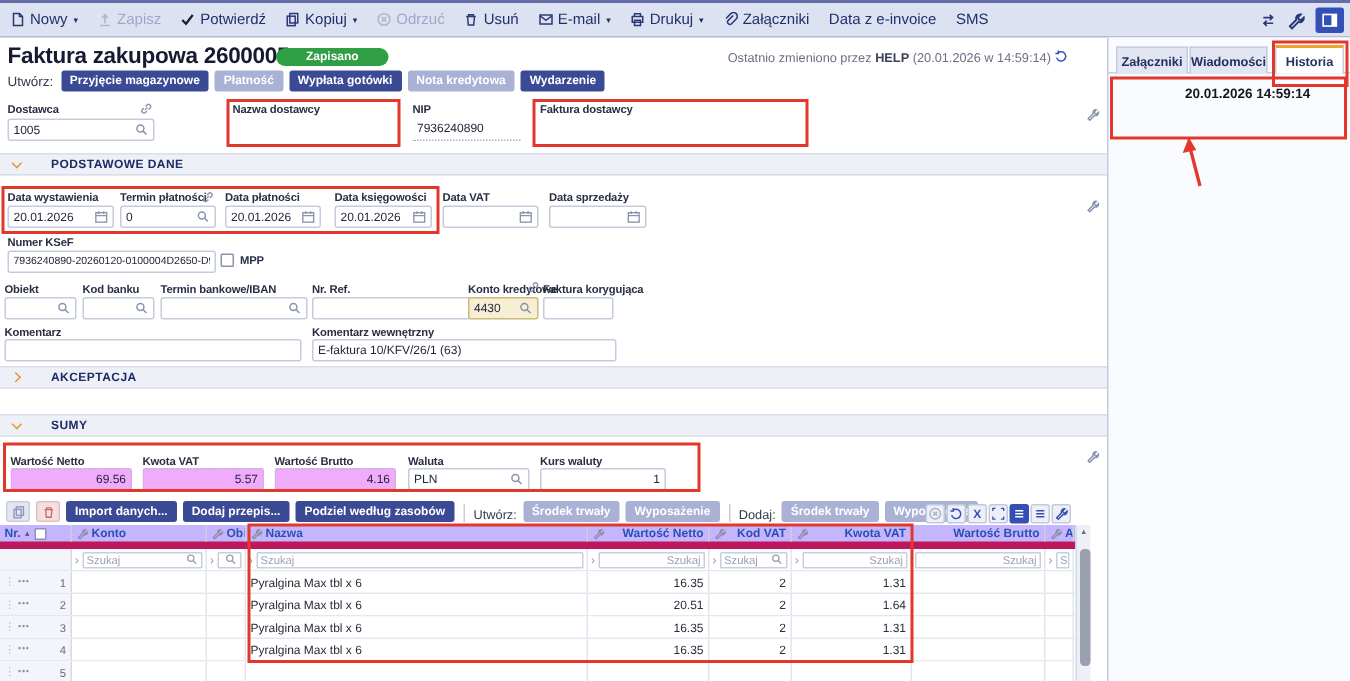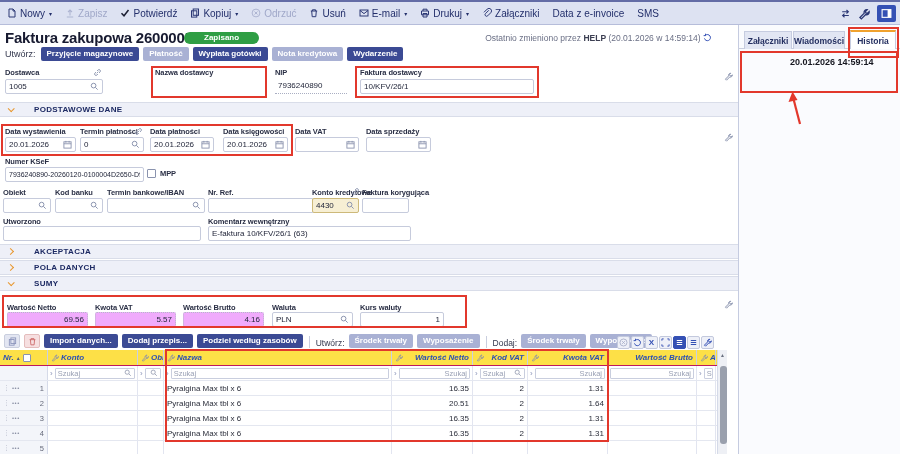--- a/index.html
+++ b/index.html
@@ -60,21 +60,21 @@
   .iconrow { position:absolute; left:617px; top:336px; display:flex; gap:1px; }
   .tico { width:13px; height:13px; border:1px solid #c3c9dd; background:#eef0f8; border-radius:2px; display:flex; align-items:center; justify-content:center; color:#3450b4; font-size:8px; }
   .tico.dis { color:#a9b0c9; }
   .tico.active { background:#3450b4; color:#fff; border-color:#3450b4; }
 
   
   .grid { position:absolute; left:0; top:350px; width:717px; }
   .trow { display:flex; width:717px; }
   .cell { border-right:1px solid #e2e5f0; overflow:hidden; white-space:nowrap; display:flex; align-items:center; }
   .c0{width:48px}.c1{width:90px}.c2{width:26px}.c3{width:228px}.c4{width:81px}.c5{width:55px}.c6{width:80px}.c7{width:89px}.c8{width:19px}
-  .thead { height:16px; background:#fde047; border-bottom:1px solid #be185d;font-style:italic; }
+  .thead { height:16px; background:#c4b5fd; border-bottom:5px solid #be185d; }
   .thead .cell { border-right:1px solid #c9cfe4; font-size:8px; font-weight:bold; color:#2b50b5; padding:0 3px; gap:2px; }
   .thead .cell.r { justify-content:flex-end; }
   .thead .cell.r .wr { margin-right:auto; }
   .wr { color:#8a90a8; flex:0 0 auto; }
   .srow { height:15px; background:#fff; border-bottom:1px solid #e4e7f0; }
   .srow .cell { padding:0 2px; gap:2px; }
   .sch { font-size:8px; color:#8a93b8; flex:0 0 auto; }
   .sbox { flex:1; height:11px; border:1px solid #c9cede; border-radius:1px; background:#fff; display:flex; align-items:center; padding:0 2px; font-size:7.5px; color:#9aa1b5; overflow:hidden; }
   .sbox.r { justify-content:flex-end; }
   .drow { height:15px; background:#fff; border-bottom:1px solid #e4e7f0; font-size:8px; color:#2a2d3a; }
@@ -287,23 +287,20 @@
     </div>
 
   <div class="lbl" style="left:155px;top:68px">Nazwa dostawcy</div>
 
   <div class="lbl" style="left:275px;top:68px">NIP</div>
   <div class="inp ro" style="left:275px;top:78px;width:72px">
       <span class="val">7936240890</span>
     </div>
 
   <div class="lbl" style="left:360px;top:68px">Faktura dostawcy</div>
-  <div class="inp" style="left:360px;top:79px;width:174px">
-      <span class="val">10/KFV/26/1</span>
-    </div>
 
   <svg class="ic rowwrench" style="left:724px;top:72px" width="9" height="9" viewBox="0 0 10 10">
       <use href="#g-wrench"></use>
     </svg>
 
   <div class="secbar" style="top:102px">
     <span class="chev down"></span>
     <span class="stitle">PODSTAWOWE DANE</span>
   </div>
 
@@ -407,36 +404,32 @@
       <svg class="ic fico" width="9" height="9" viewBox="0 0 10 10">
         <use href="#g-mag"></use>
       </svg>
     </div>
 
   <div class="lbl" style="left:362px;top:188px">Faktura korygująca</div>
   <div class="inp" style="left:362px;top:198px;width:47px">
       <span class="val"></span>
     </div>
 
-  <div class="lbl" style="left:3px;top:217px">Utworzono</div>
+  <div class="lbl" style="left:3px;top:217px">Komentarz</div>
   <div class="inp" style="left:3px;top:226px;width:198px">
       <span class="val"></span>
     </div>
   <div class="lbl" style="left:208px;top:217px">Komentarz wewnętrzny</div>
   <div class="inp" style="left:208px;top:226px;width:203px">
       <span class="val">E-faktura 10/KFV/26/1 (63)</span>
     </div>
 
   <div class="secbar" style="top:244px">
     <span class="chev right"></span>
     <span class="stitle">AKCEPTACJA</span>
-  </div>
-  <div class="secbar" style="top:260px">
-    <span class="chev right"></span>
-    <span class="stitle">POLA DANYCH</span>
   </div>
   <div class="secbar" style="top:276px">
     <span class="chev down"></span>
     <span class="stitle">SUMY</span>
   </div>
 
   <div class="lbl" style="left:7px;top:303px">Wartość Netto</div>
   <div class="inp sumbox" style="left:7px;top:312px;width:81px">
       <span class="val">69.56</span>
     </div>

